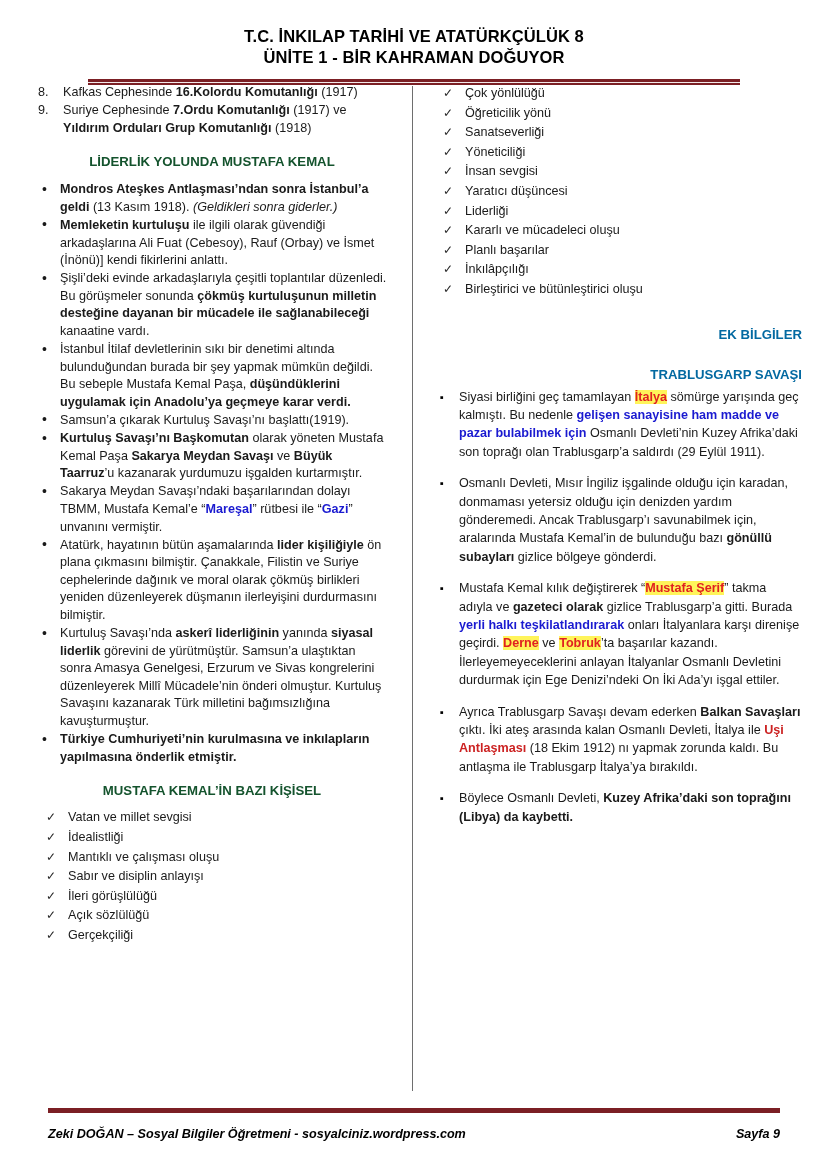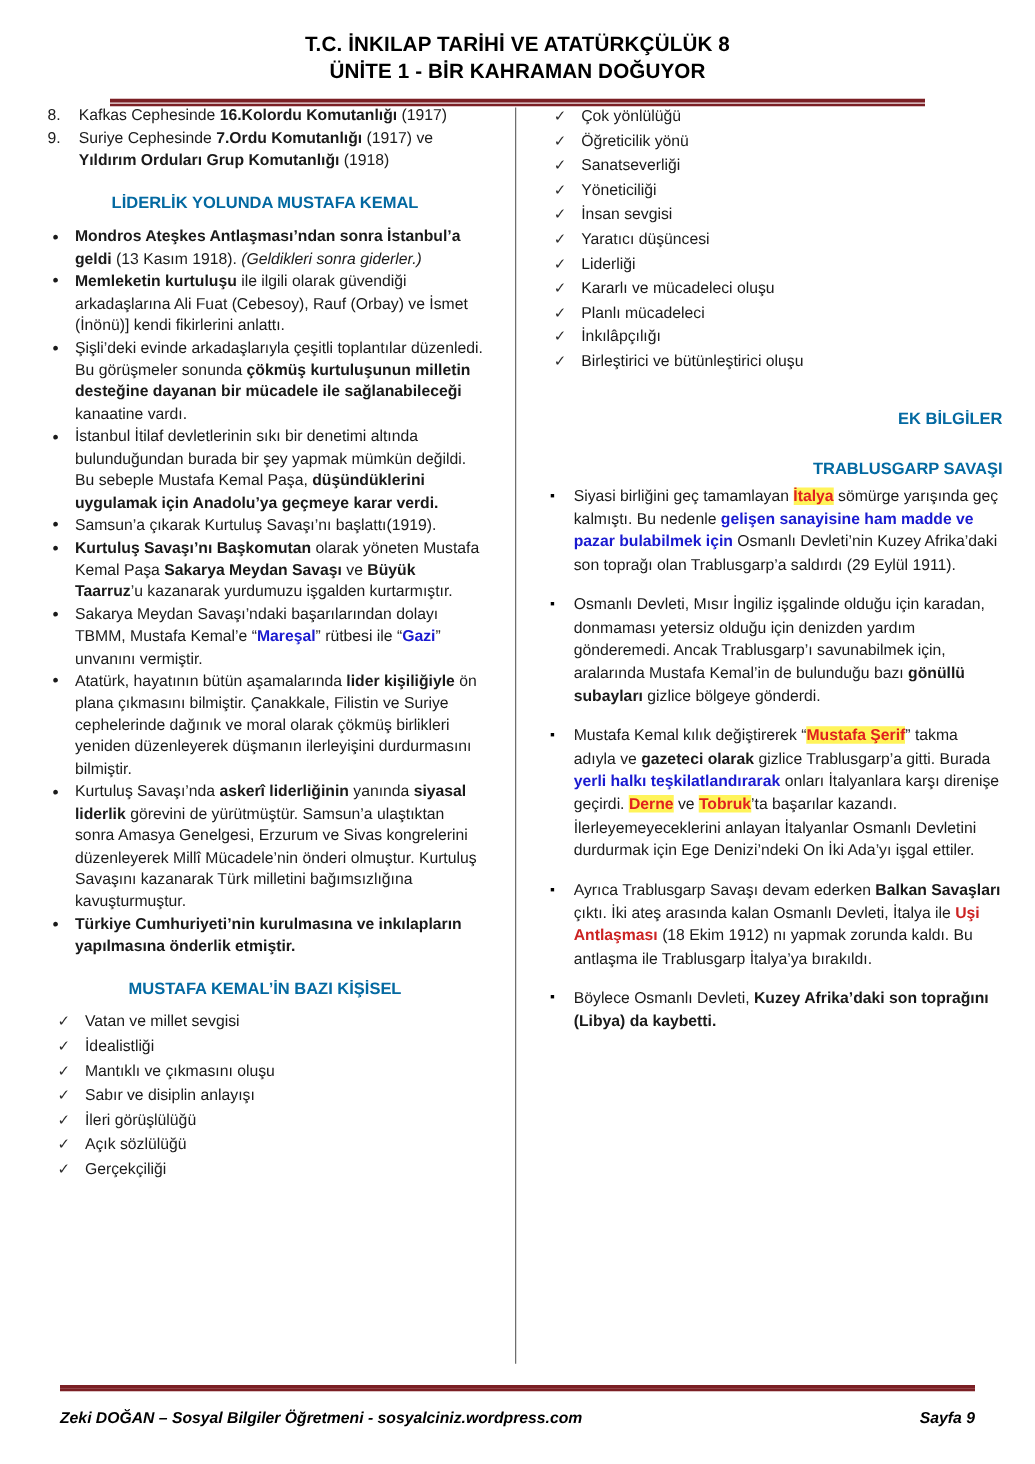--- a/index.html
+++ b/index.html
@@ -63,21 +63,21 @@
     box-sizing:border-box;
   }
 
   
   .sec-title{
     text-align:center;
     font-weight:bold;
     font-size:13.2px;
     line-height:18px;
     margin:16px 0 10px 0;
-    color:#0369a1;
+    color:#14532d;
   }
   .sec-title-left{
     text-align:right;
     font-weight:bold;
     font-size:13.2px;
     line-height:18px;
     margin:18px 0 6px 4px;
     color:#0369a1;
   }
 
@@ -218,42 +218,42 @@
           <li><b>Türkiye Cumhuriyeti’nin kurulmasına ve inkılapların yapılmasına önderlik etmiştir.</b></li>
         </ul>
 
       <div class="sec-title" style="margin-bottom:8px;">
         <div>MUSTAFA KEMAL’İN BAZI KİŞİSEL</div>
       </div>
 
       <ul class="checks">
           <li>Vatan ve millet sevgisi</li>
           <li>İdealistliği</li>
-          <li>Mantıklı ve çıkmasını oluşu</li>
+          <li>Mantıklı ve çalışması oluşu</li>
           <li>Sabır ve disiplin anlayışı</li>
           <li>İleri görüşlülüğü</li>
           <li>Açık sözlülüğü</li>
           <li>Gerçekçiliği</li>
         </ul>
     </div>
 
     <div class="col-divider"></div>
 
     <div class="col-right">
 
       <ul class="checks">
           <li>Çok yönlülüğü</li>
           <li>Öğreticilik yönü</li>
           <li>Sanatseverliği</li>
           <li>Yöneticiliği</li>
           <li>İnsan sevgisi</li>
           <li>Yaratıcı düşüncesi</li>
           <li>Liderliği</li>
           <li>Kararlı ve mücadeleci oluşu</li>
-          <li>Planlı mücadeleci</li>
+          <li>Planlı başarılar</li>
           <li>İnkılâpçılığı</li>
           <li>Birleştirici ve bütünleştirici oluşu</li>
         </ul>
 
       <div class="sec-title-left" style="margin-top:26px;">EK BİLGİLER</div>
 
       <div class="sec-title-left" style="margin-top:22px;margin-bottom:4px;">TRABLUSGARP SAVAŞI</div>
 
       <ul class="sqbullets">
           <li>Siyasi birliğini geç tamamlayan <span class="red hl">İtalya</span> sömürge yarışında geç kalmıştı. Bu nedenle <span class="blue">gelişen sanayisine ham madde ve pazar bulabilmek için</span> Osmanlı Devleti’nin Kuzey Afrika’daki son toprağı olan Trablusgarp’a saldırdı (29 Eylül 1911).</li>

